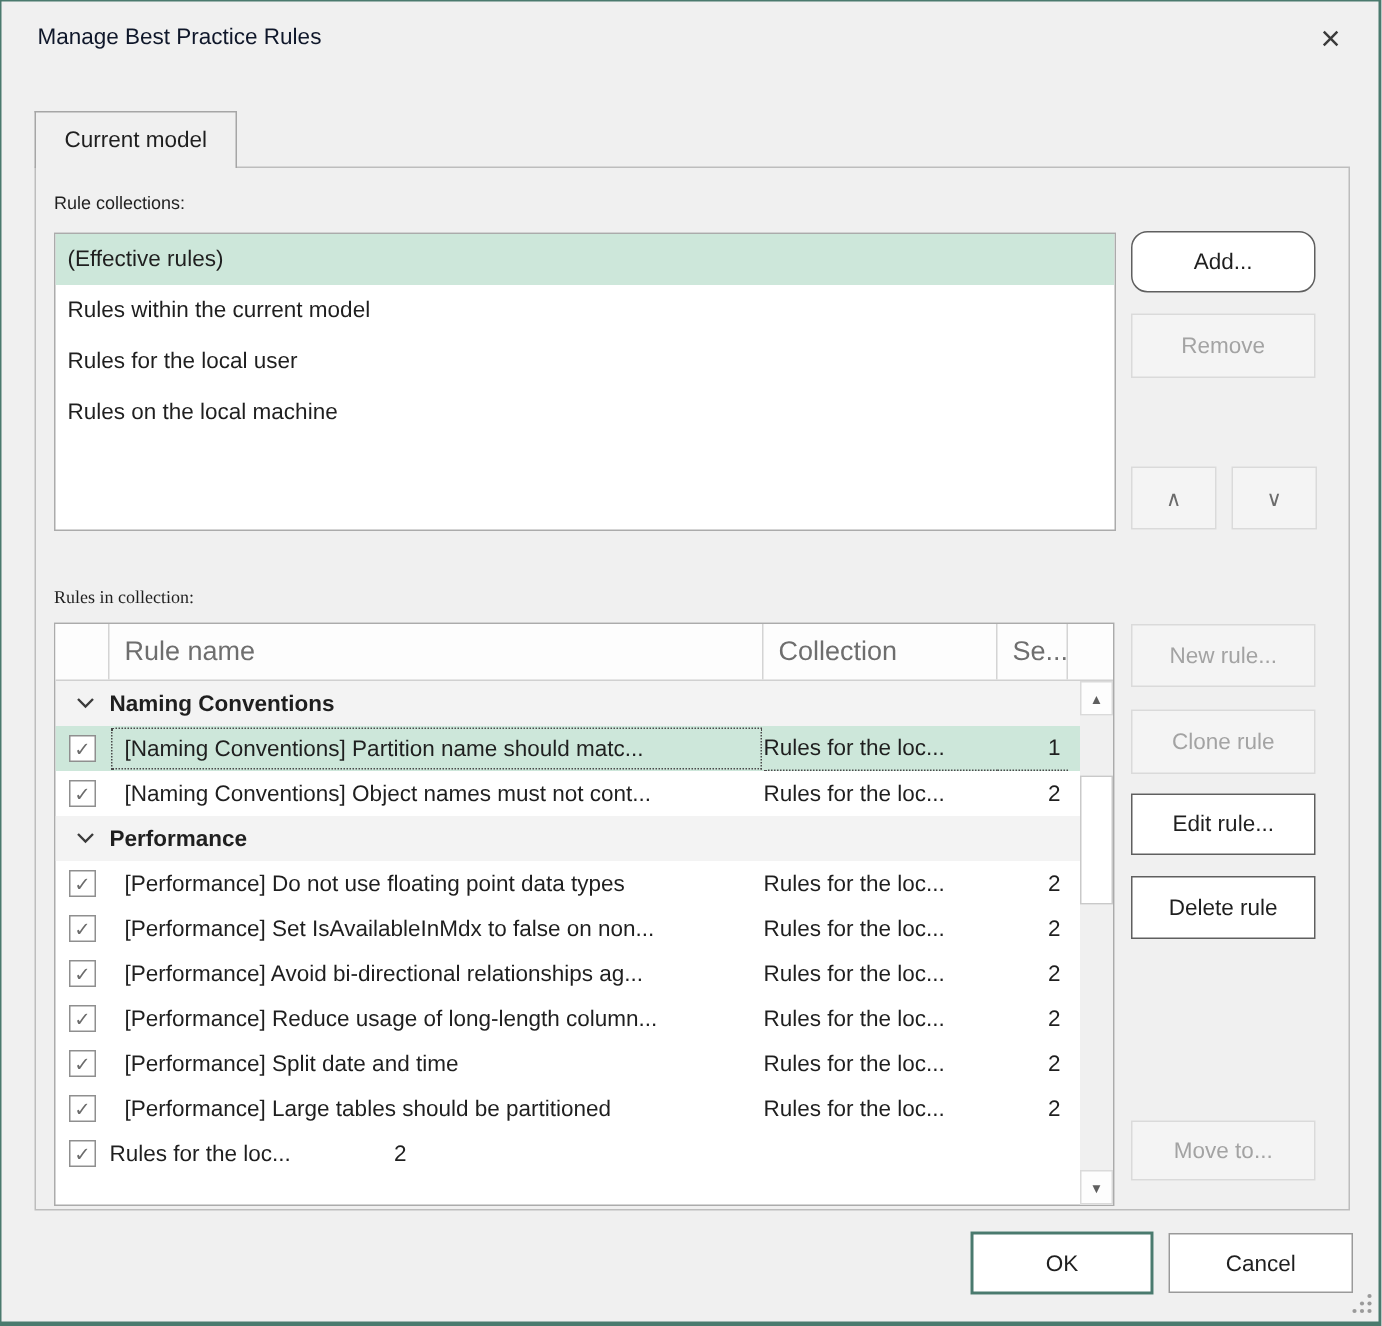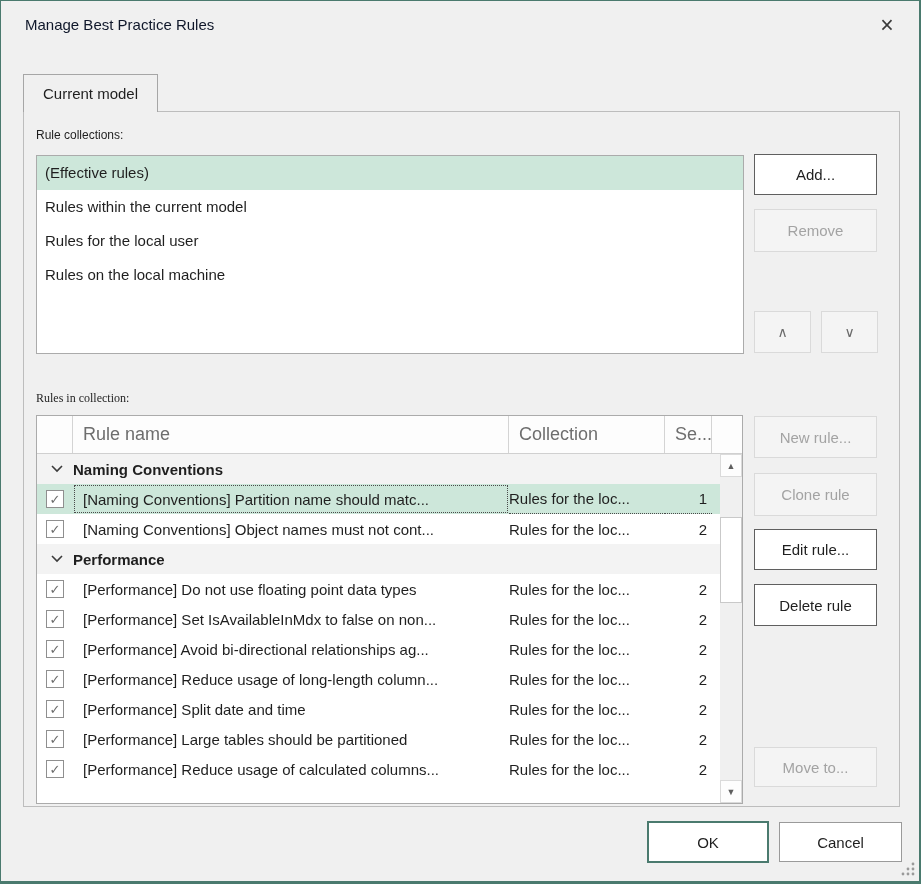--- a/index.html
+++ b/index.html
@@ -22,21 +22,21 @@
   #lbl-rules{left:35px;top:390px;font-family:Liberation Serif, serif;}
   
   .listbox{position:absolute;left:35px;top:154px;width:708px;height:199px;background:#fff;border:1px solid #ababab;overflow:hidden;}
   .listbox .item{height:34px;line-height:34px;padding-left:8px;font-size:15px;white-space:nowrap;}
   .listbox .item.selected{background:#CDE7DA;}
   
   .btn{position:absolute;background:#fff;border:1px solid #5f5f5f;font-family:inherit;font-size:15px;color:#1f1f1f;
     display:flex;align-items:center;justify-content:center;padding:0;cursor:default;}
   .btn.disabled{background:#f4f4f4;border-color:#dadada;color:#a3a3a3;}
   .btn.caret{font-size:14px;color:#6b6b6b;}
-  #btn-add{left:753px;top:153px;width:123px;height:41px;}
+  #btn-add{left:753px;top:153px;width:123px;height:41px;border-radius:11px;}
   #btn-remove{left:753px;top:208px;width:123px;height:43px;}
   #btn-up{left:753px;top:310px;width:57px;height:42px;}
   #btn-down{left:820px;top:310px;width:57px;height:42px;}
   #btn-new{left:753px;top:415px;width:123px;height:42px;}
   #btn-clone{left:753px;top:472px;width:123px;height:43px;}
   #btn-edit{left:753px;top:528px;width:123px;height:41px;}
   #btn-delete{left:753px;top:583px;width:123px;height:42px;}
   #btn-move{left:753px;top:746px;width:123px;height:40px;}
   #btn-ok{left:646px;top:820px;width:122px;height:42px;border:2px solid #4A7A6E;}
   #btn-cancel{left:778px;top:821px;width:123px;height:40px;border:1px solid #9a9a9a;}
@@ -221,21 +221,20 @@
         <span class="r-coll">Rules for the loc...</span>
         <span class="r-sev">2</span>
       </div>
 
       <div class="g-row">
         <span class="r-cb">
             <span class="checkbox">
               <span>✓</span>
             </span>
           </span>
-        <span class="r-name">[Performance] Reduce usage of calculated columns...</span>
         <span class="r-coll">Rules for the loc...</span>
         <span class="r-sev">2</span>
       </div>
 
       <div class="vscroll">
         <div class="sb-btn">
           <span>▲</span>
         </div>
         <div class="sb-track">
           <div class="sb-thumb"></div>

